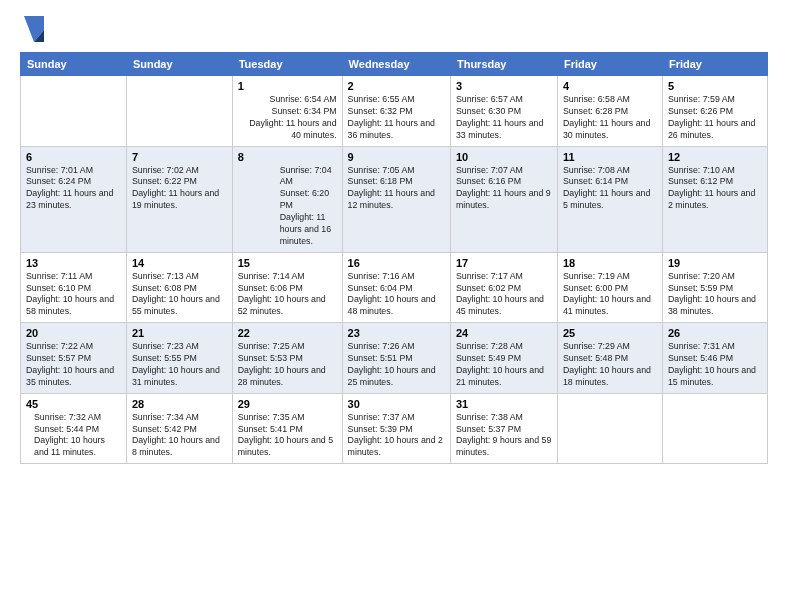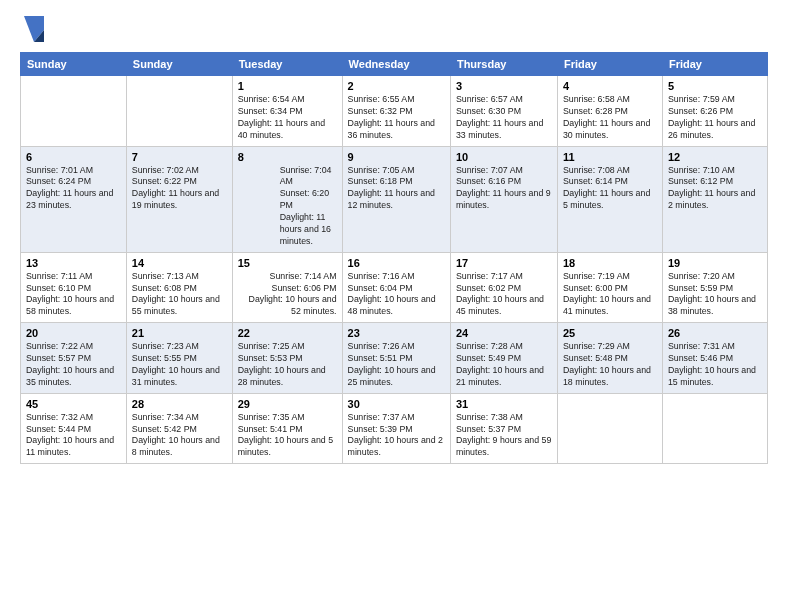--- a/index.html
+++ b/index.html
@@ -135,21 +135,21 @@
         <th>Friday</th>
         <th>Friday</th>
       </tr>
     </thead>
     <tbody id="calendar-body">
     <tr>
           <td class="empty" style="background: rgb(255, 255, 255);">&nbsp;</td>
           <td class="empty" style="background: rgb(255, 255, 255);">&nbsp;</td>
           <td>
             <span class="day-num">1</span>
-            <div class="day-info" style="white-space: pre-line;">Sunrise: 6:54 AM
+            <div class="day-info" style="white-space: pre-line; text-align: right;">Sunrise: 6:54 AM
 Sunset: 6:34 PM
 Daylight: 11 hours and 40 minutes.</div>
           </td>
           <td>
             <span class="day-num">2</span>
             <div class="day-info" style="white-space: pre-line;">Sunrise: 6:55 AM
 Sunset: 6:32 PM
 Daylight: 11 hours and 36 minutes.</div>
           </td>
           <td>
@@ -223,21 +223,21 @@
 Daylight: 10 hours and 58 minutes.</div>
           </td>
           <td>
             <span class="day-num">14</span>
             <div class="day-info" style="white-space: pre-line;">Sunrise: 7:13 AM
 Sunset: 6:08 PM
 Daylight: 10 hours and 55 minutes.</div>
           </td>
           <td>
             <span class="day-num">15</span>
-            <div class="day-info" style="white-space: pre-line; text-align: right;">Sunrise: 7:14 AM
+            <div class="day-info" style="white-space: pre-line;">Sunrise: 7:14 AM
 Sunset: 6:06 PM
 Daylight: 10 hours and 52 minutes.</div>
           </td>
           <td>
             <span class="day-num">16</span>
             <div class="day-info" style="white-space: pre-line;">Sunrise: 7:16 AM
 Sunset: 6:04 PM
 Daylight: 10 hours and 48 minutes.</div>
           </td>
           <td>
@@ -299,21 +299,21 @@
           <td>
             <span class="day-num">26</span>
             <div class="day-info" style="white-space: pre-line;">Sunrise: 7:31 AM
 Sunset: 5:46 PM
 Daylight: 10 hours and 15 minutes.</div>
           </td>
         </tr>
         <tr>
           <td>
             <span class="day-num">45</span>
-            <div class="day-info" style="white-space: pre-line;">Sunrise: 7:32 AM
+            <div class="day-info" style="white-space: pre-line; margin-left: 8px;">Sunrise: 7:32 AM
 Sunset: 5:44 PM
 Daylight: 10 hours and 11 minutes.</div>
           </td>
           <td>
             <span class="day-num">28</span>
             <div class="day-info" style="white-space: pre-line;">Sunrise: 7:34 AM
 Sunset: 5:42 PM
 Daylight: 10 hours and 8 minutes.</div>
           </td>
           <td>

